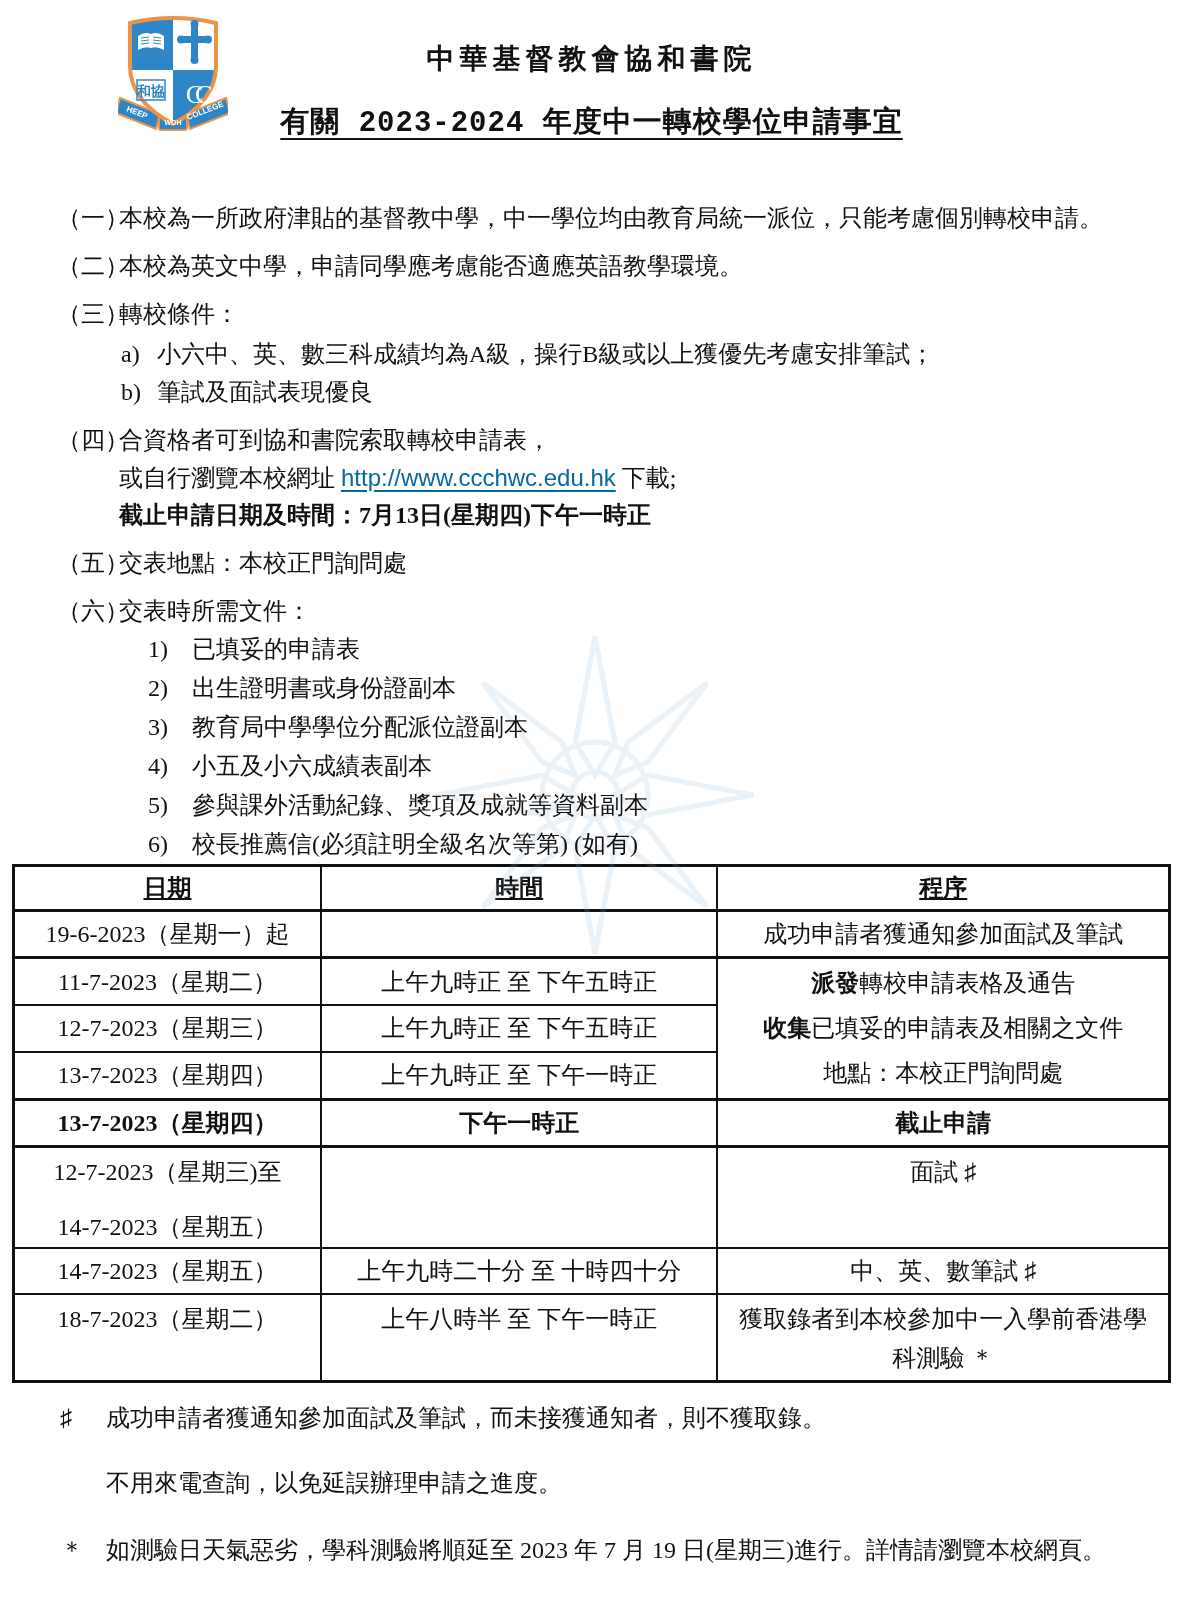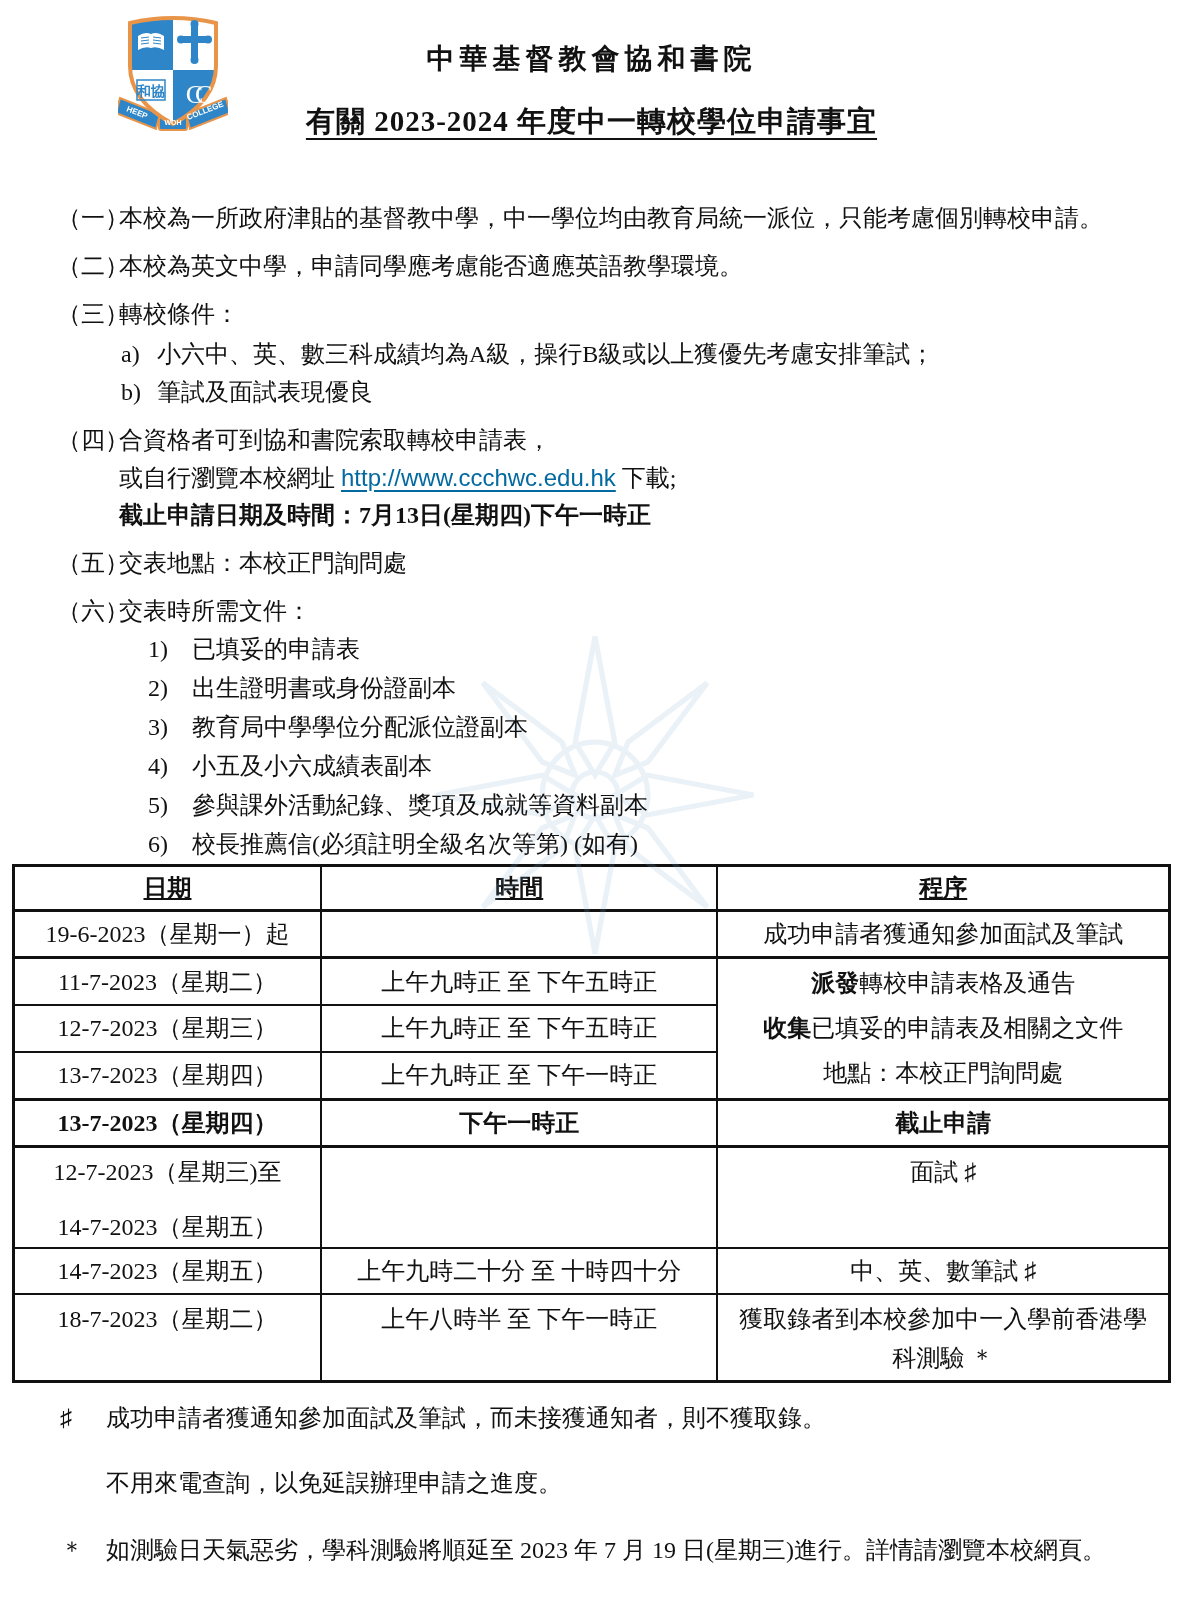--- a/index.html
+++ b/index.html
@@ -38,20 +38,21 @@
   }
   .notice-title {
     margin: 24px 0 0 0;
     text-align: center;
     font-size: 29px;
     font-weight: 700;
     letter-spacing: 1px;
     text-decoration: underline;
     text-underline-offset: 7px;
     text-decoration-thickness: 2px;
+    font-family: Liberation Mono, monospace;
   }
   
   .main { margin: 58px 46px 0 57px; position: relative; }
   .item { display: flex; margin-bottom: 11px; line-height: 37px; }
   .item-num { flex: none; width: 62px; }
   .item-body { flex: 1; }
   .subitem { display: flex; margin-left: 64px; line-height: 38px; }
   .subitem-label { flex: none; width: 36px; }
   .doc { display: flex; margin-left: 91px; line-height: 39px; }
   .doc-label { flex: none; width: 44px; }

